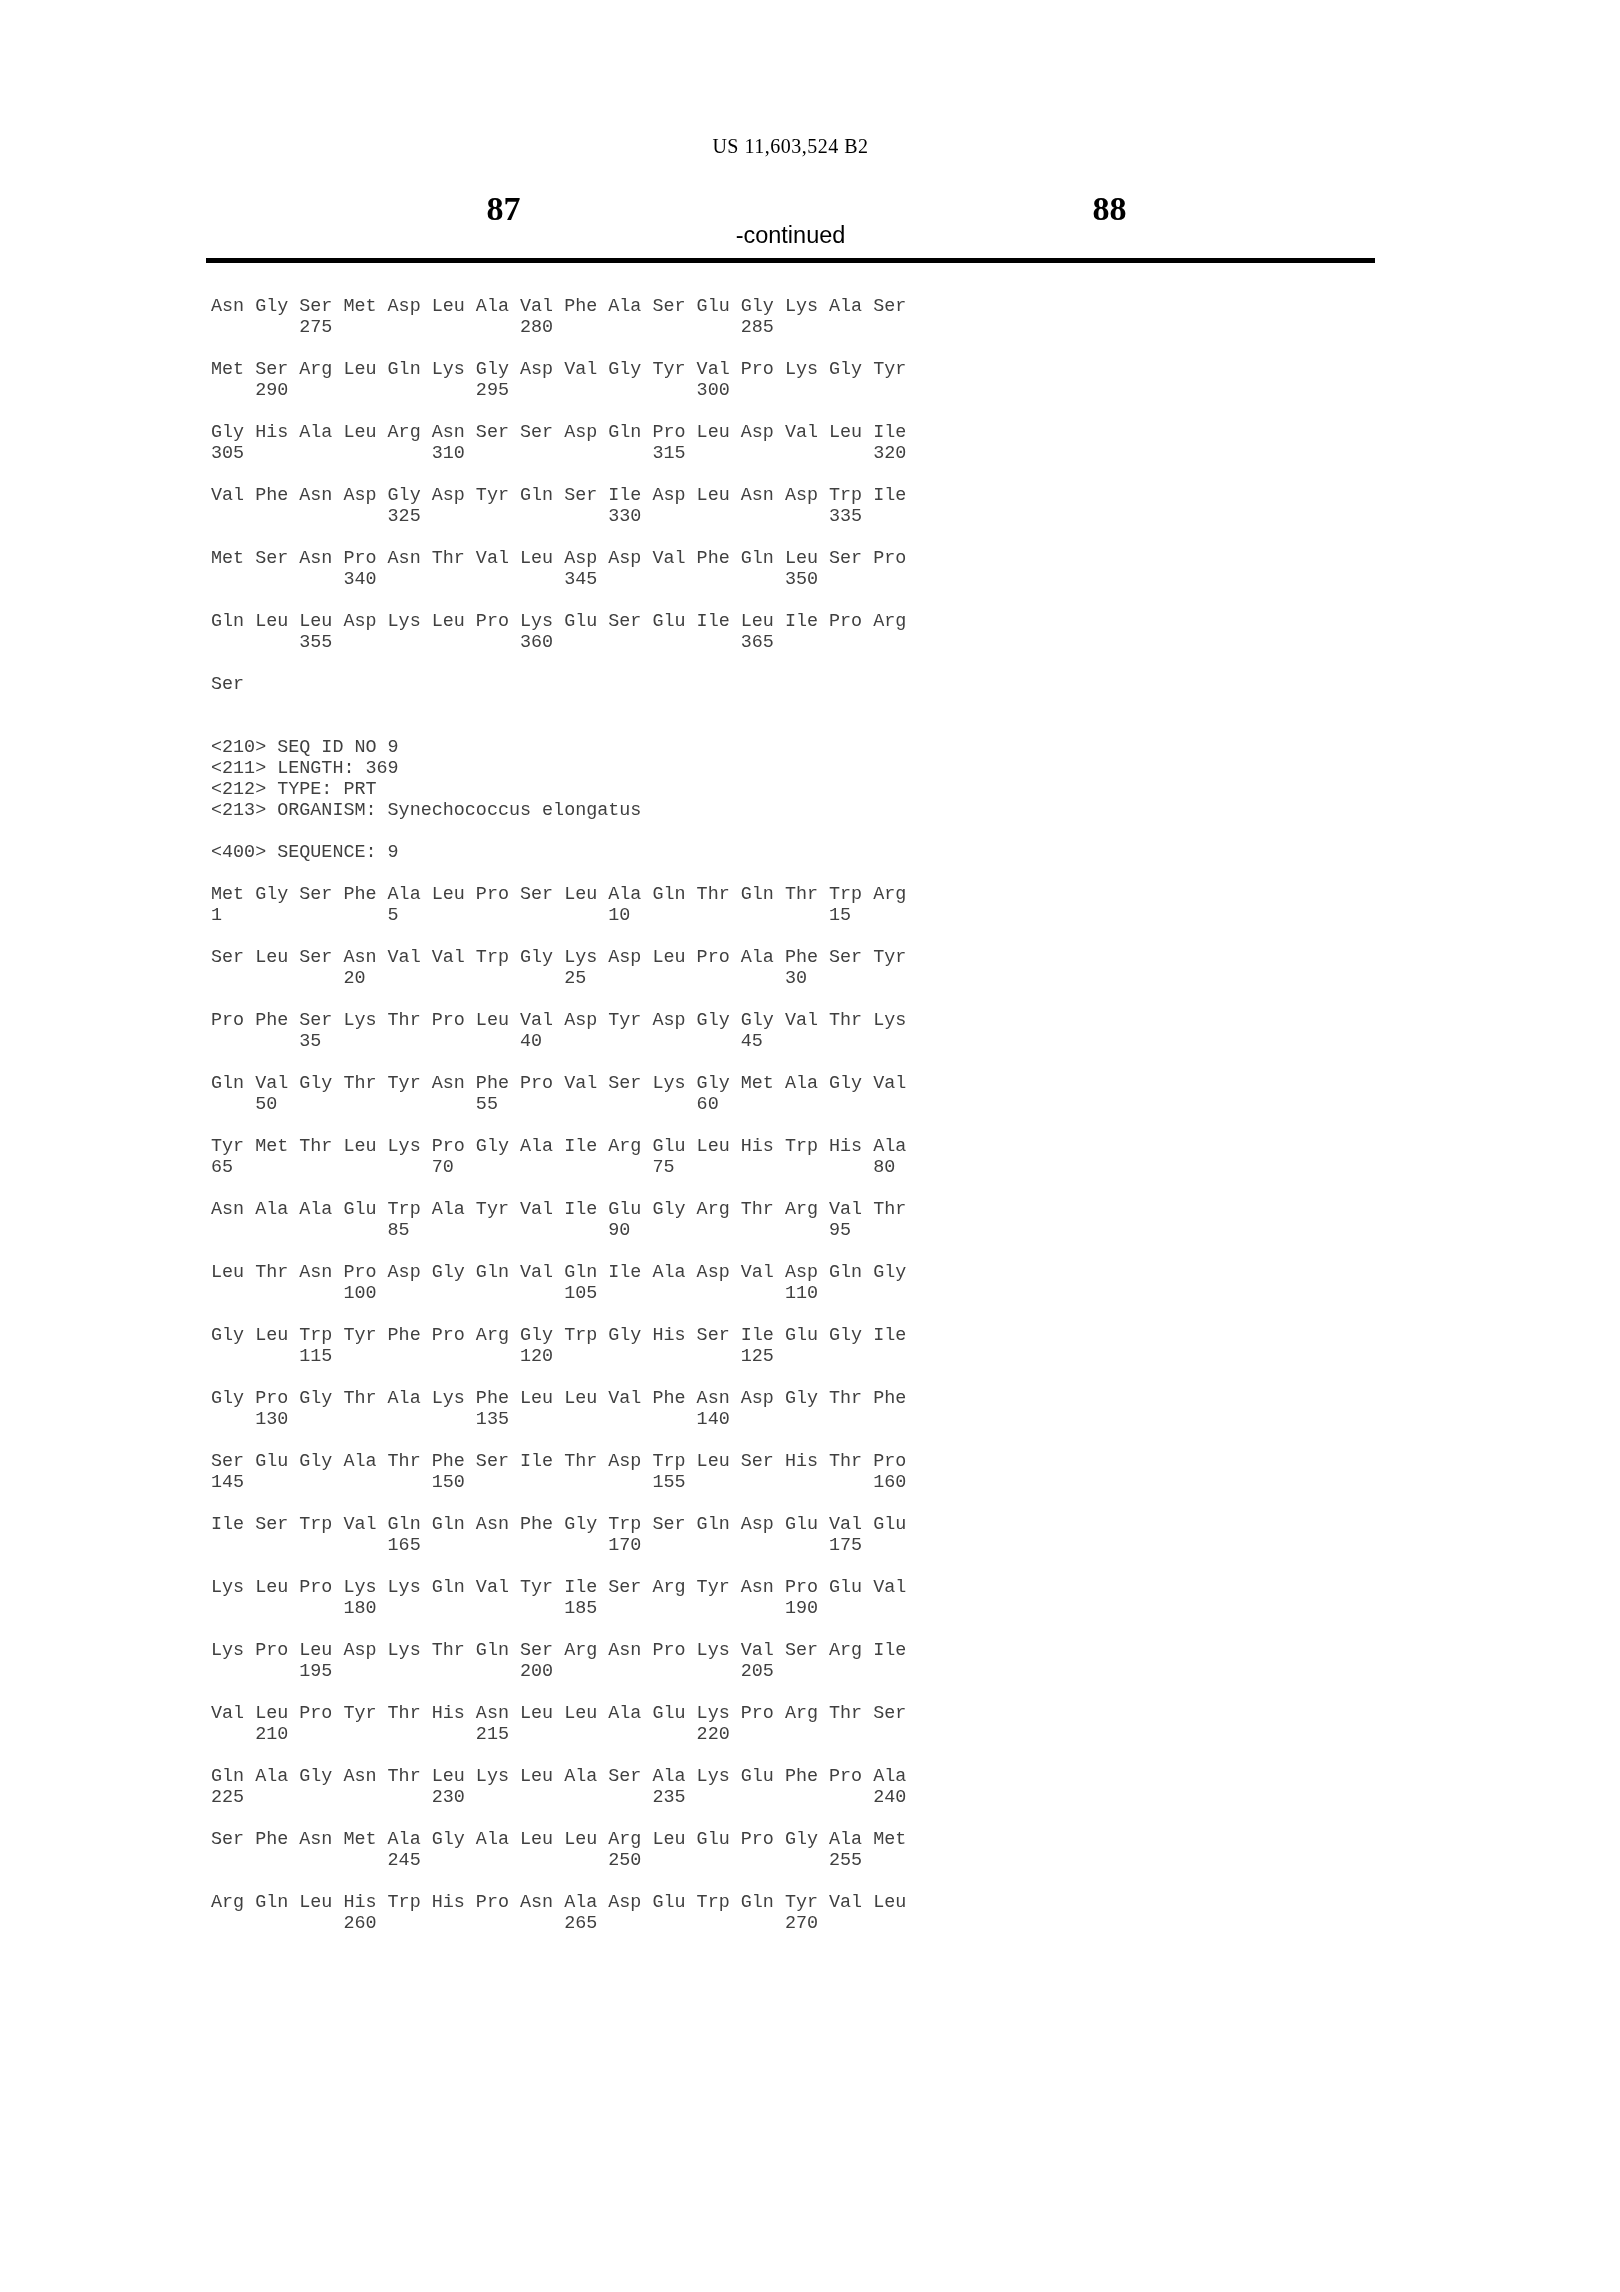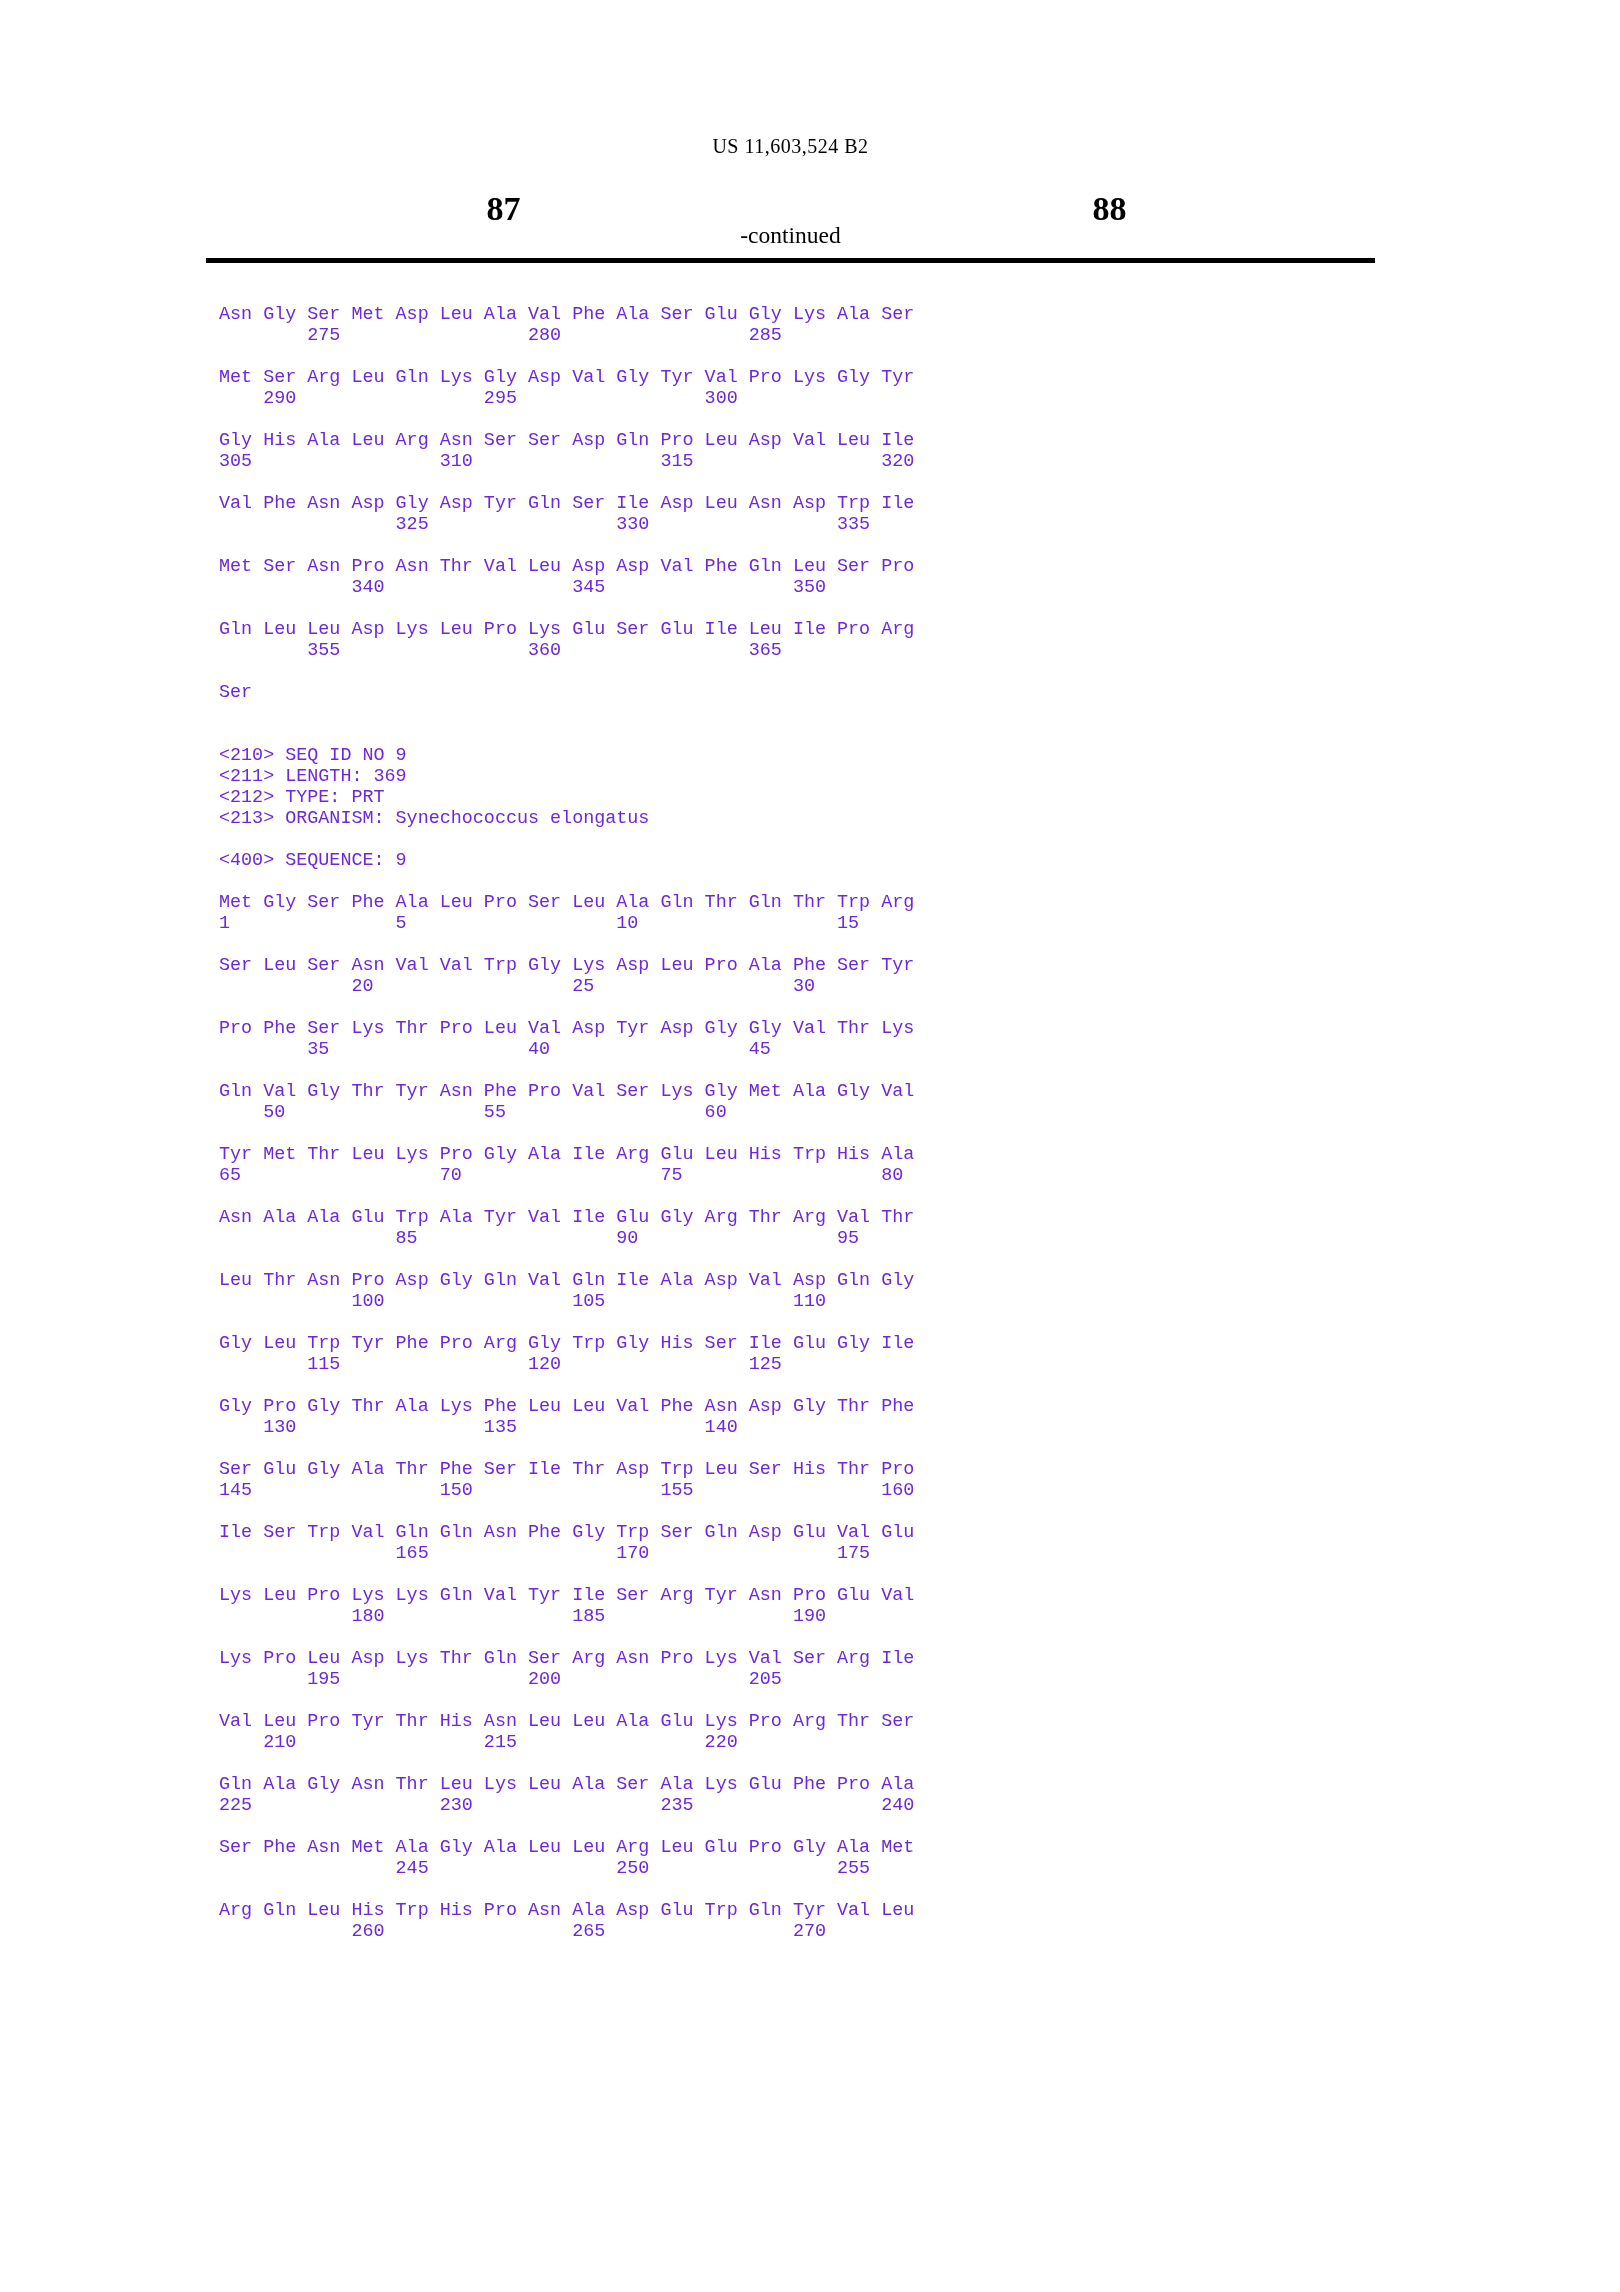--- a/index.html
+++ b/index.html
@@ -37,42 +37,42 @@
     font-weight: bold;
   }
   .page-num.left  { left: 435px; text-align: center; }
   .page-num.right { left: 1041px; }
   .continued {
     position: absolute;
     top: 222px;
     left: 206px;
     width: 1169px;
     text-align: center;
-    font-family: Liberation Serif, serif;
+    font-family: Liberation Sans, sans-serif;
     font-size: 23.5px;
     white-space: nowrap;
   }
   .rule {
     position: absolute;
     top: 258px;
     left: 206px;
     width: 1169px;
     height: 4.9px;
     background: #000000;
   }
   pre.listing {
     position: absolute;
     top: 288px;
     left: 203px;
-    margin: 16px;
+    margin: 8px;
     font-family: "Liberation Mono", "DejaVu Sans Mono", monospace;
     font-size: 18.4px;
     line-height: 21px;
     white-space: pre;
-    color: #6d28d9;
+    color: #404040;
   }
 </style>
 </head>
 <body>
 
 <div class="page">
   <div class="patent-number">US 11,603,524 B2</div>
 
   <div class="page-num left">87</div>
 

